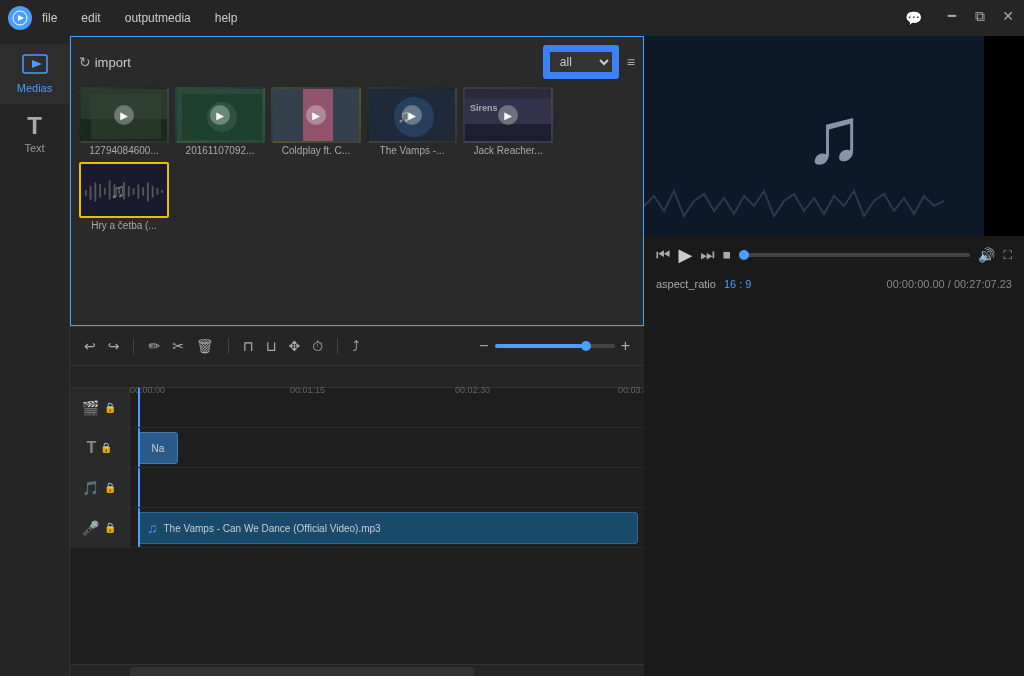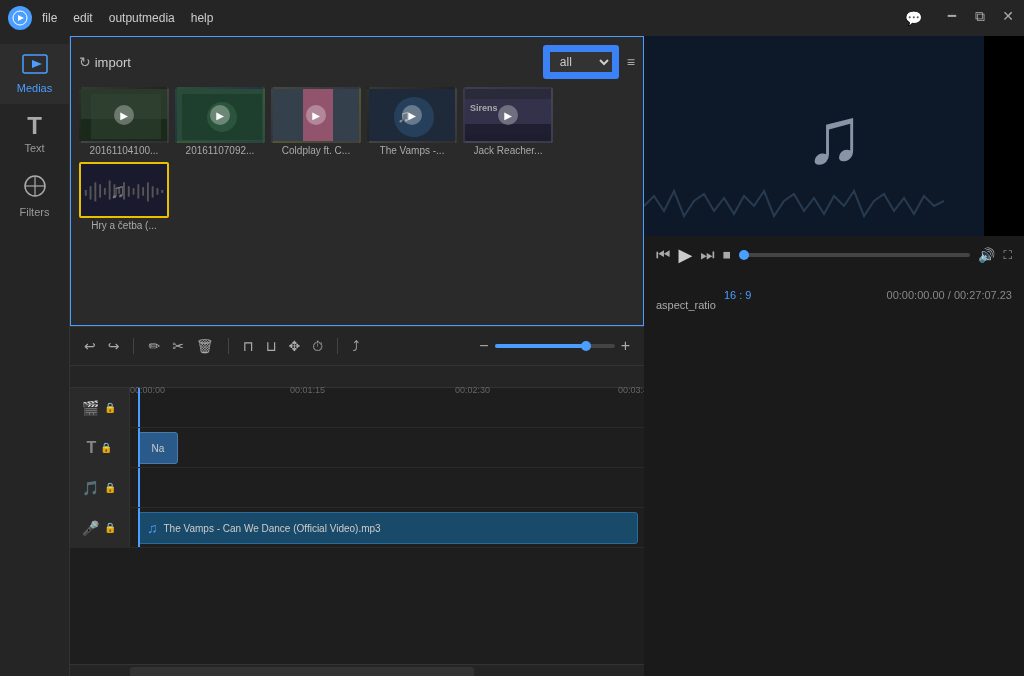--- a/index.html
+++ b/index.html
@@ -26,21 +26,21 @@
     }
     #titlebar .app-icon {
       width: 24px; height: 24px;
       background: #4a9eff;
       border-radius: 50%;
       margin-right: 10px;
       display: flex; align-items: center; justify-content: center;
       color: white; font-size: 12px; font-weight: bold;
     }
     #titlebar .menu-items {
-      display: flex; gap: 16px; flex: 1;
+      display: flex; gap: 24px; flex: 1;
     }
     #titlebar .menu-item {
       color: #ccc; font-size: 12px; cursor: pointer;
     }
     #titlebar .window-controls {
       display: flex; gap: 12px;
     }
     #titlebar .win-btn {
       width: 16px; height: 16px;
       display: flex; align-items: center; justify-content: center;
@@ -251,21 +251,21 @@
     .fullscreen-btn { color: #aaa; font-size: 12px; cursor: pointer; }
 
     #preview-info {
       padding: 4px 12px;
       display: flex;
       align-items: center;
       gap: 8px;
       font-size: 11px;
       color: #888;
     }
-    .aspect-ratio { color: #aaa; font-size: 11px; margin-top: 21px; }
+    .aspect-ratio { color: #aaa; font-size: 11px; }
     .aspect-val { color: #4a9eff; }
     .time-display { margin-left: auto; }
 
     
     #timeline-toolbar {
       height: 40px;
       background: #252525;
       display: flex;
       align-items: center;
       padding: 0 12px;
@@ -445,30 +445,20 @@
             <rect x="1" y="1" width="24" height="18" rx="2" fill="none" stroke="#4a9eff" stroke-width="1.5"></rect>
             <polygon points="10,6 20,10 10,14" fill="#4a9eff"></polygon>
           </svg>
       </div>
       <span>Medias</span>
     </div>
     <div class="sidebar-item">
       <div class="sidebar-icon" style="font-size:24px;color:#aaa;font-weight:bold;">T</div>
       <span>Text</span>
     </div>
-    <div class="sidebar-item">
-      <div class="sidebar-icon">
-        <svg width="24" height="24" viewBox="0 0 24 24">
-            <circle cx="12" cy="12" r="10" fill="none" stroke="#aaa" stroke-width="1.5"></circle>
-            <line x1="12" y1="2" x2="12" y2="22" stroke="#aaa" stroke-width="1.2"></line>
-            <line x1="2" y1="12" x2="22" y2="12" stroke="#aaa" stroke-width="1.2"></line>
-          </svg>
-      </div>
-      <span>Filters</span>
-    </div>
   </div>
 
   <div id="center">
 
     <div id="media-library">
       <div id="media-toolbar">
         <div class="import-btn">
           <span class="import-icon">↻</span>
           <span>import</span>
         </div>
@@ -483,21 +473,21 @@
 
         <div class="media-item">
           <div class="media-thumb thumb-v1">
             <svg width="90" height="56" viewBox="0 0 90 56">
                 <rect width="90" height="56" fill="#2a3a2a"></rect>
                 <rect x="0" y="30" width="90" height="26" fill="#1a2a1a"></rect>
                 <rect x="10" y="5" width="70" height="45" fill="#334433" opacity="0.5"></rect>
               </svg>
             <div class="play-overlay">▶</div>
           </div>
-          <span class="media-label">20161104100...</span>
+          <span class="media-label">12794084600...</span>
         </div>
 
         <div class="media-item">
           <div class="media-thumb thumb-v2">
             <svg width="90" height="56" viewBox="0 0 90 56">
                 <rect width="90" height="56" fill="#2a4a3a"></rect>
                 <rect x="5" y="5" width="80" height="46" fill="#1a3a2a" opacity="0.7"></rect>
                 <circle cx="45" cy="28" r="15" fill="#3a6a4a" opacity="0.5"></circle>
               </svg>
             <div class="play-overlay">▶</div>

